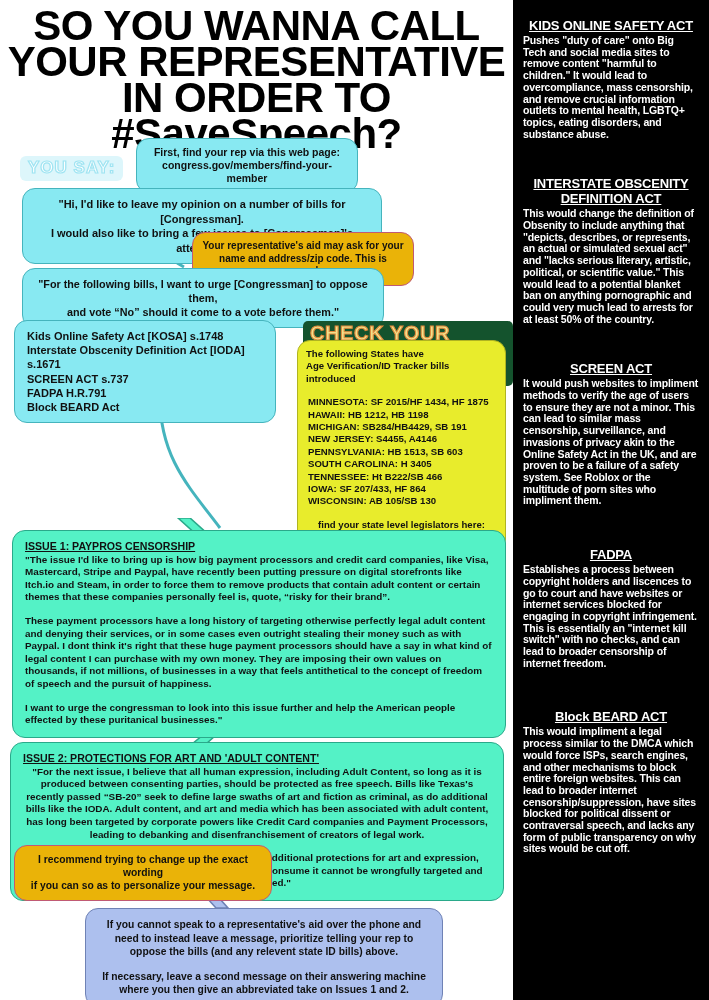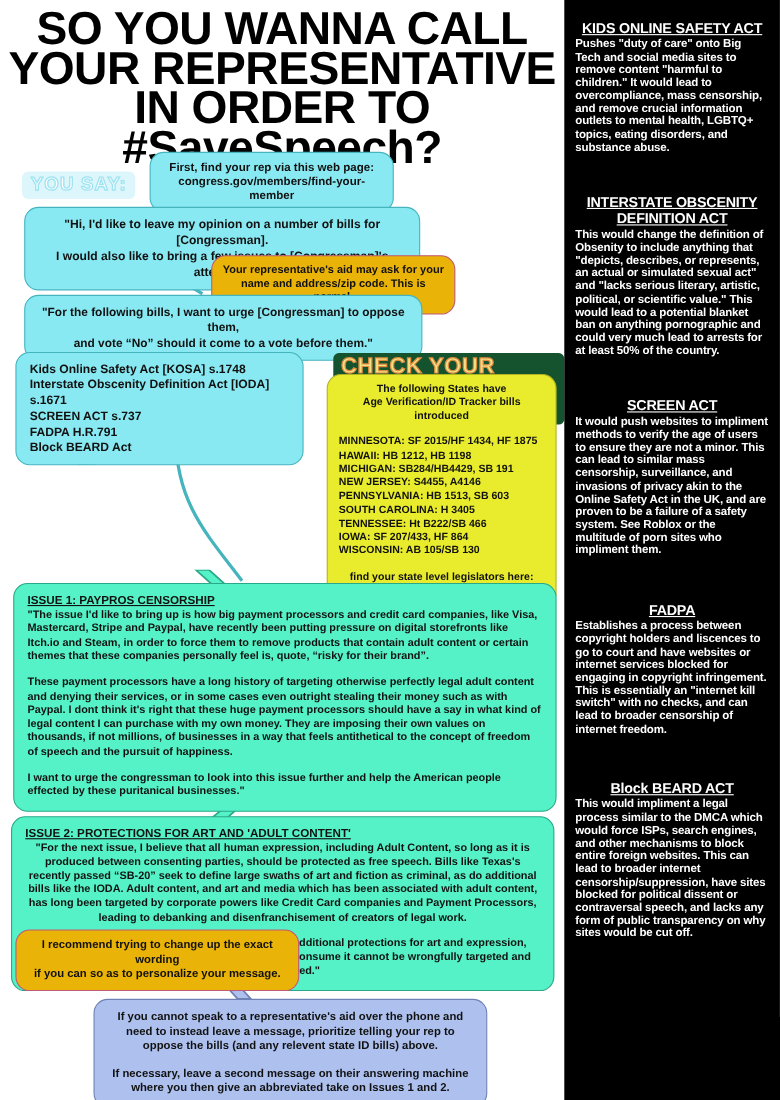--- a/index.html
+++ b/index.html
@@ -77,21 +77,21 @@
   .b-recommend{ left: 14px;   top: 845px; width: 258px; padding: 7px 8px; font-size: 10.3px; line-height: 13.2px; }
   .b-voicemail{ left: 85px;   top: 908px; width: 358px; padding: 9px 12px; font-size: 10.3px; line-height: 13.6px; }
 
   .ihead {
     display:block; text-align:left; text-decoration: underline;
     font-size: 10.6px; font-weight: bold; margin-bottom: 1px;
   }
   .para { display:block; }
   .gap  { display:block; height: 11px; }
 
-  .states-head { display:block; text-align:center; }
+  .states-head { display:block; text-align:left; }
   .states-list { display:block; text-align:left; padding-left: 2px; }
   .states-foot { display:block; text-align:center; }
 
   .check-your-state {
     position: absolute; left: 303px; top: 321px;
     font-size: 20px; font-weight: bold; letter-spacing: 0.6px;
     color: #f2e08a;
     -webkit-text-stroke: 1.1px #e08a3c;
     background: #14532d;
     padding: 1px 7px 18px 7px; border-radius: 5px;

